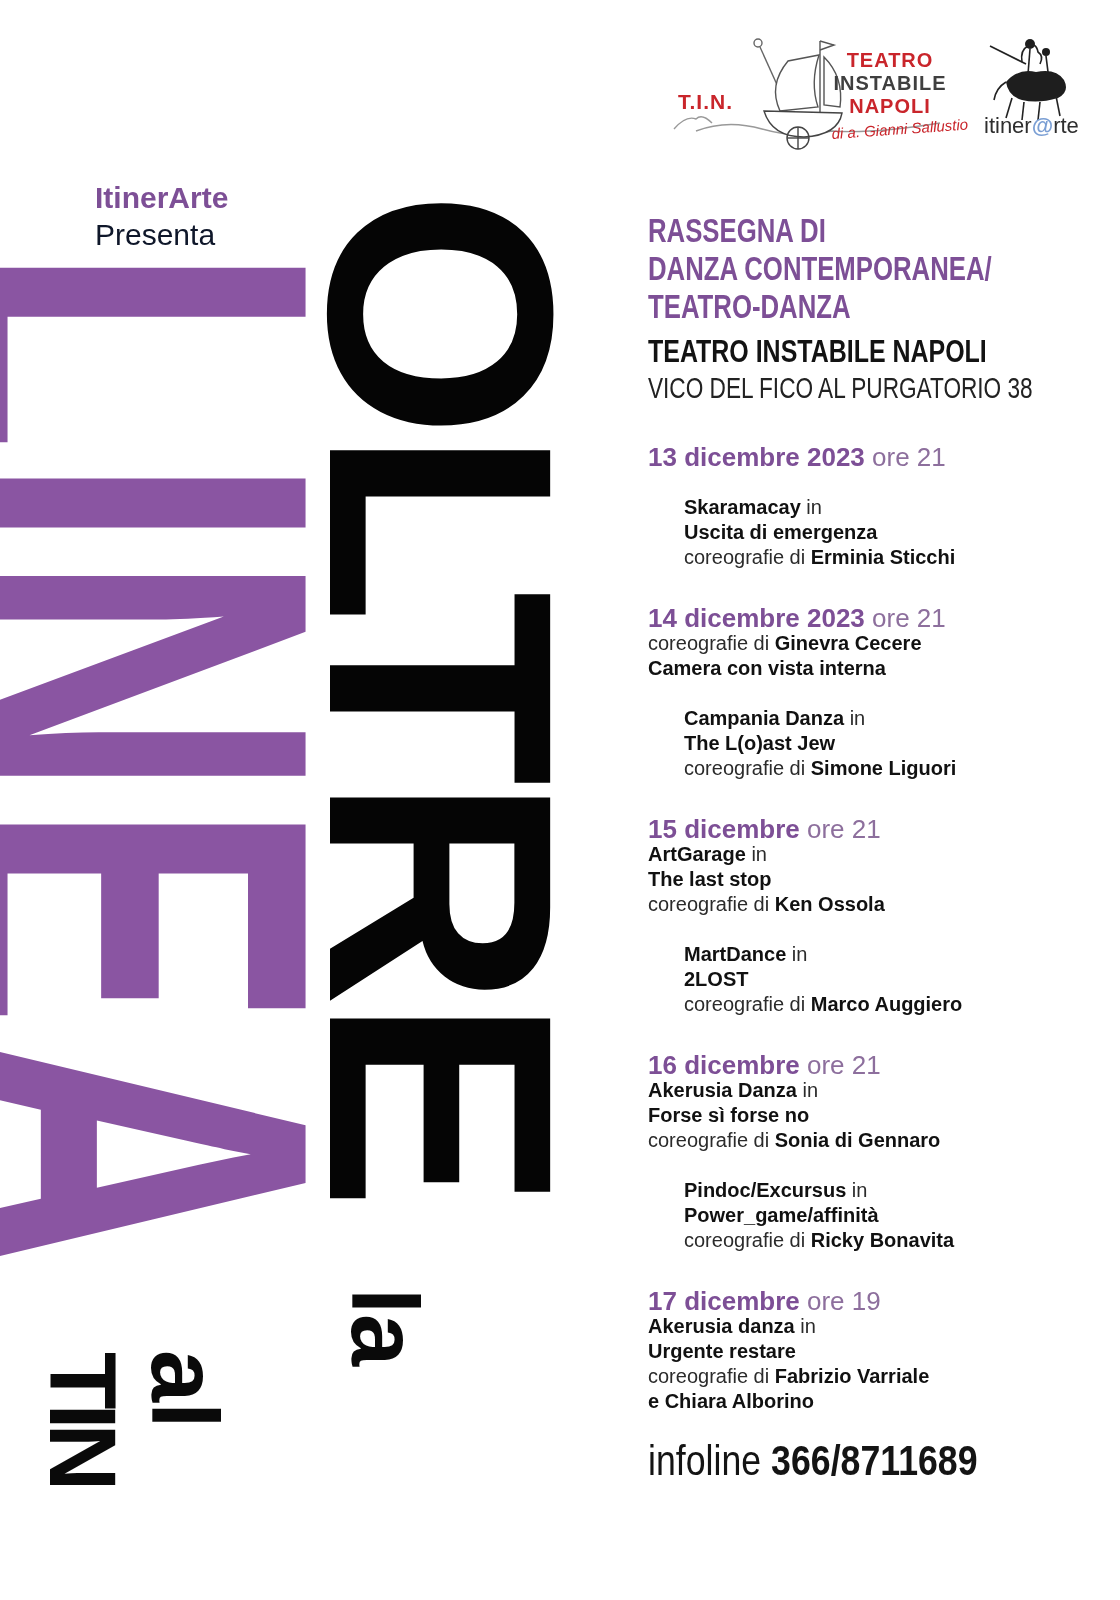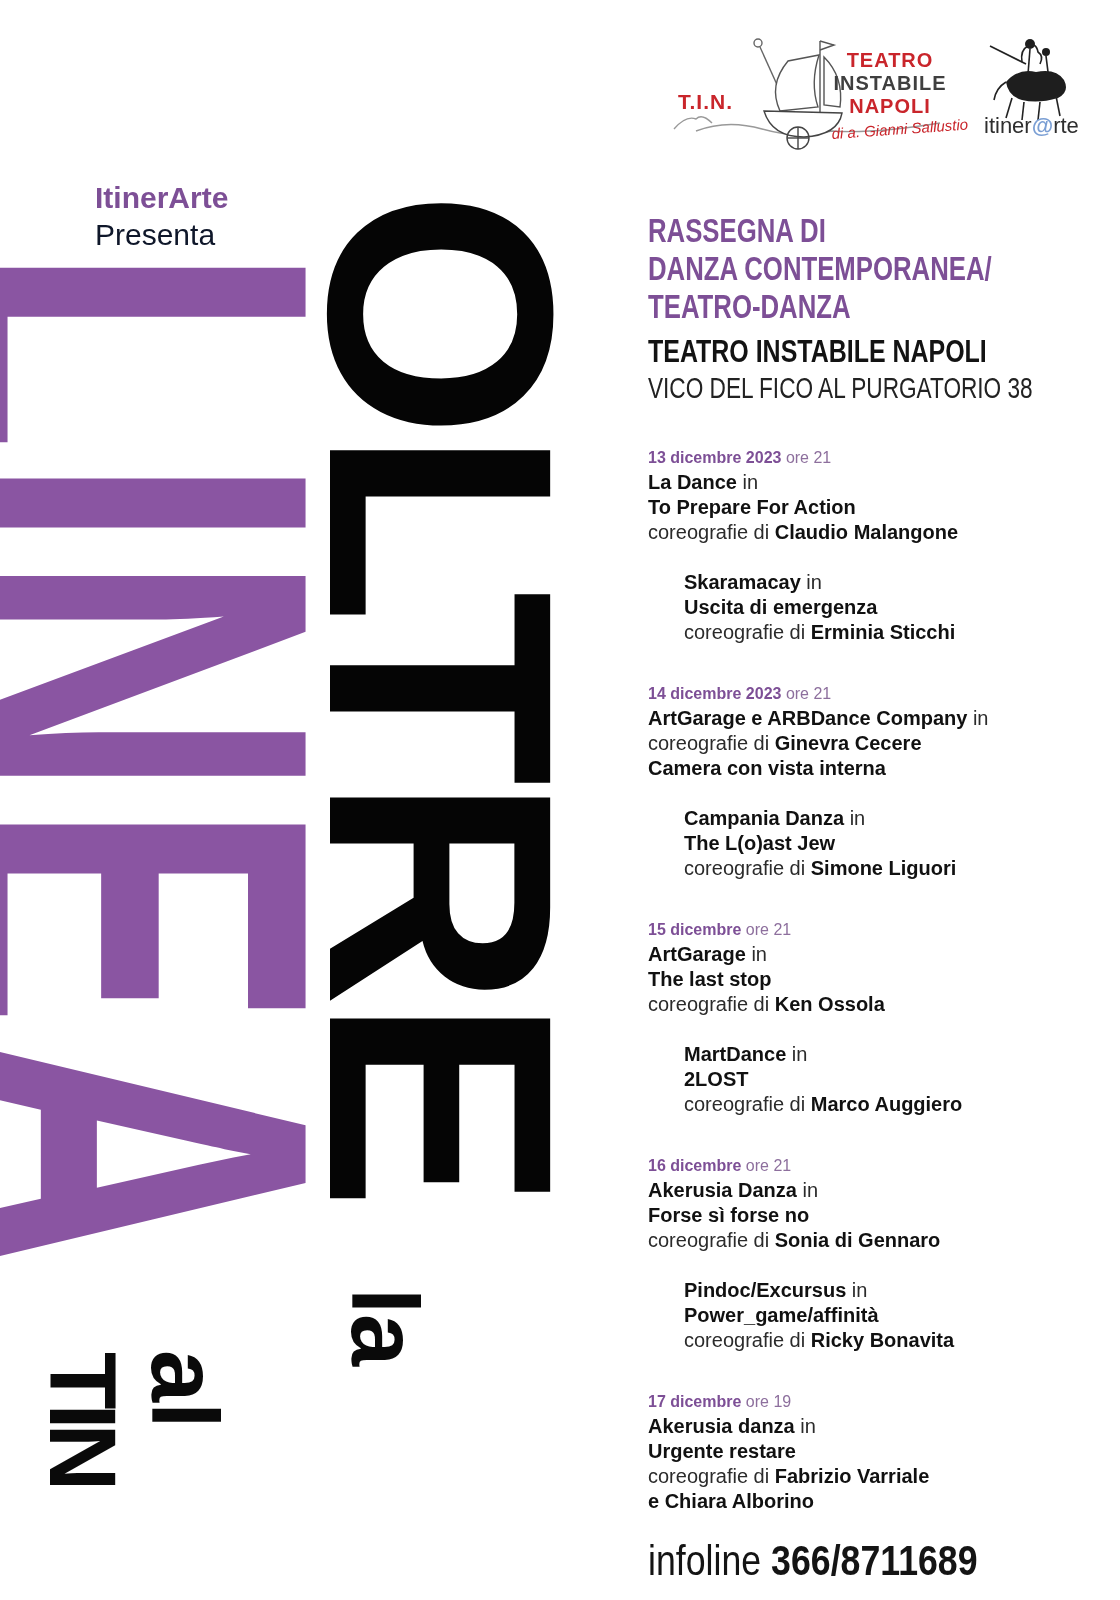--- a/index.html
+++ b/index.html
@@ -20,21 +20,21 @@
   .condense { transform:scaleX(0.78); transform-origin:left top; }
   .condense-info { transform:scaleX(0.85); transform-origin:left top; }
   .hdr-line { font-size:33px; font-weight:bold; color:#7d4f96; line-height:38px; white-space:nowrap; }
   .venue { font-size:32px; font-weight:bold; color:#131313; line-height:38px; margin-top:6px; white-space:nowrap; }
   .address { font-size:29px; color:#222; line-height:33px; margin-top:2px; white-space:nowrap; }
 
   .group { margin-top:20px; }
   .group-first { margin-top:40px; }
   .pl { font-size:20px; line-height:25px; color:#2b2b2b; white-space:nowrap; }
   .pl b { color:#111; }
-  .date-line { font-size:16px; line-height:25px; white-space:nowrap;margin-top:36px; }
+  .date-line { font-size:26px; line-height:25px; white-space:nowrap;margin-top:36px; }
   .date-line .d { font-weight:bold; color:#7d4f96; }
   .date-line .t { color:#8d6f9d; }
   .show2 { margin-top:25px;margin-left:36px; }
 
   .infoline { margin-top:22px; font-size:42px; color:#141414; line-height:50px; white-space:nowrap; }
   .infoline .num { font-weight:bold; }
 
   svg text { font-family:"Liberation Sans", sans-serif; }
 </style>
 </head>
@@ -109,39 +109,33 @@
       <div class="hdr-line">TEATRO-DANZA</div>
       <div class="venue">TEATRO INSTABILE NAPOLI</div>
       <div class="address">VICO DEL FICO AL PURGATORIO 38</div>
     </div>
 
     <div class="group group-first">
       <div class="date-line">
         <span class="d">13 dicembre 2023</span>
         <span class="t">ore 21</span>
       </div>
-      <div>
-        <div class="pl"><b>La Dance</b> <span>in</span></div>
-        <div class="pl"><b>To Prepare For Action</b></div>
-        <div class="pl"><span>coreografie di</span> <b>Claudio Malangone</b></div>
-      </div>
       <div class="show2">
         <div class="pl"><b>Skaramacay</b> <span>in</span></div>
         <div class="pl"><b>Uscita di emergenza</b></div>
         <div class="pl"><span>coreografie di</span> <b>Erminia Sticchi</b></div>
       </div>
     </div>
 
     <div class="group">
       <div class="date-line">
         <span class="d">14 dicembre 2023</span>
         <span class="t">ore 21</span>
       </div>
       <div>
-        <div class="pl"><b>ArtGarage e ARBDance Company</b> <span>in</span></div>
         <div class="pl"><span>coreografie di</span> <b>Ginevra Cecere</b></div>
         <div class="pl"><b>Camera con vista interna</b></div>
       </div>
       <div class="show2">
         <div class="pl"><b>Campania Danza</b> <span>in</span></div>
         <div class="pl"><b>The L(o)ast Jew</b></div>
         <div class="pl"><span>coreografie di</span> <b>Simone Liguori</b></div>
       </div>
     </div>
 

